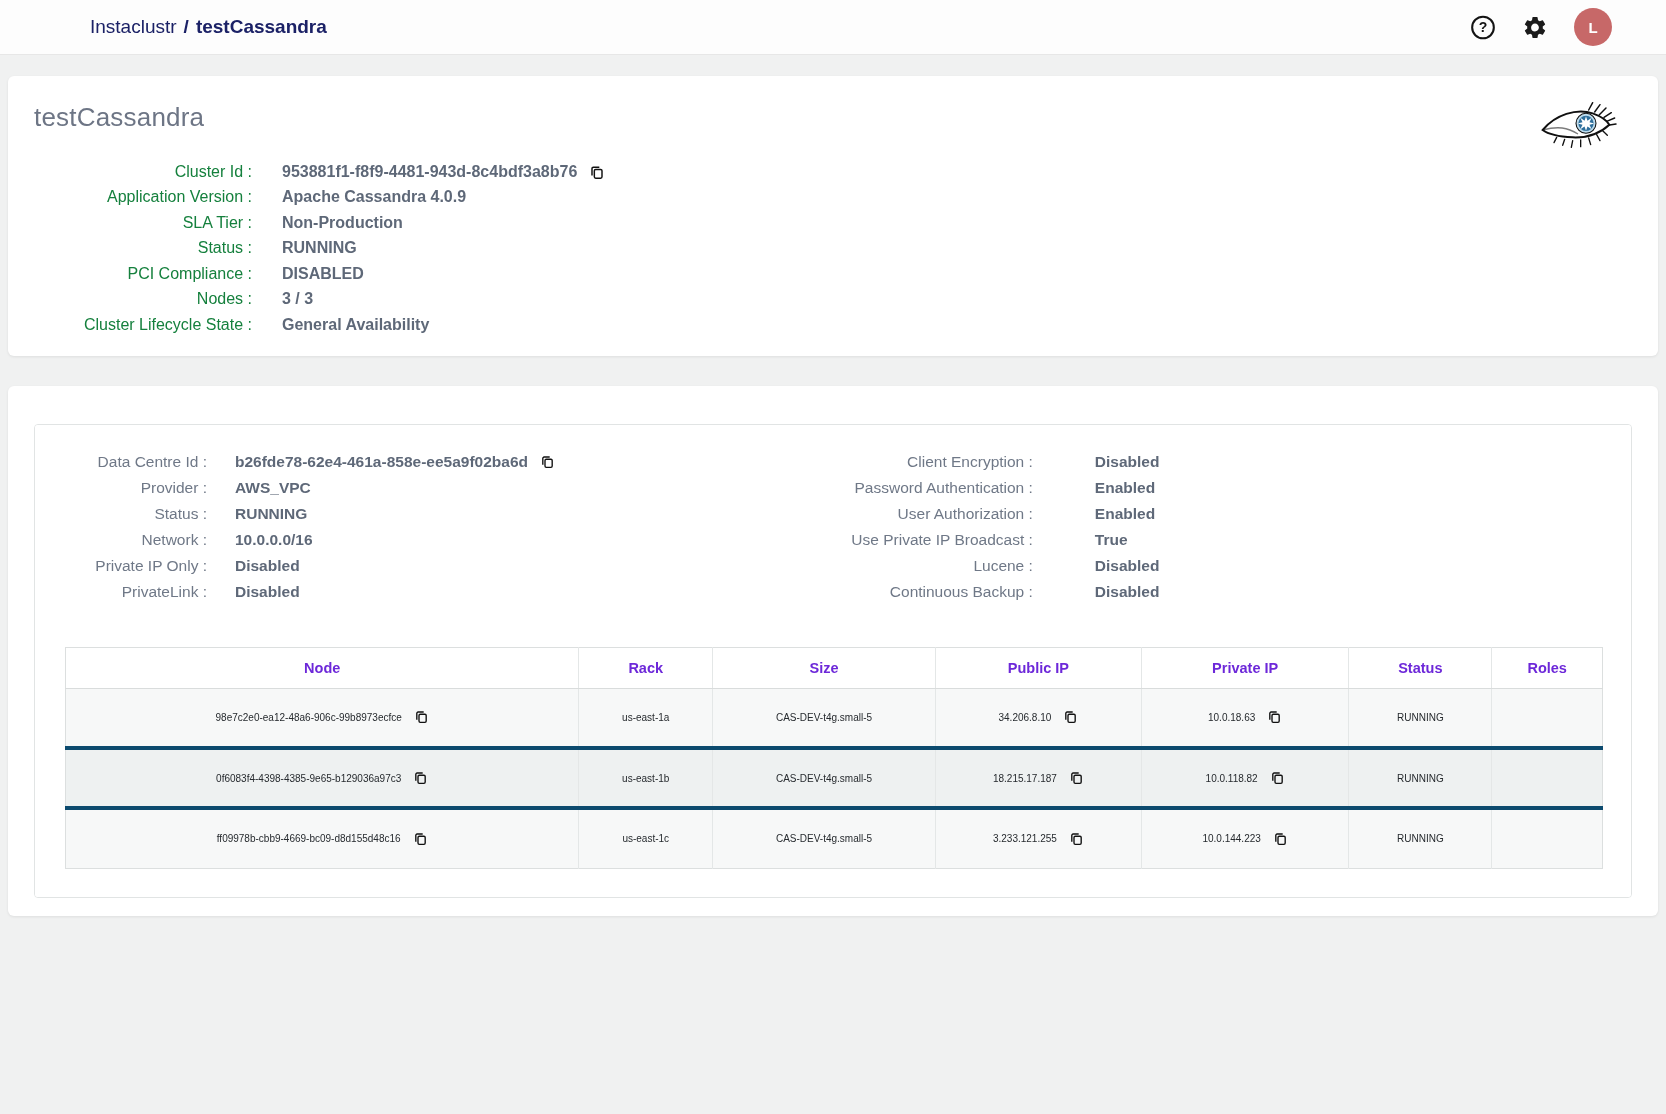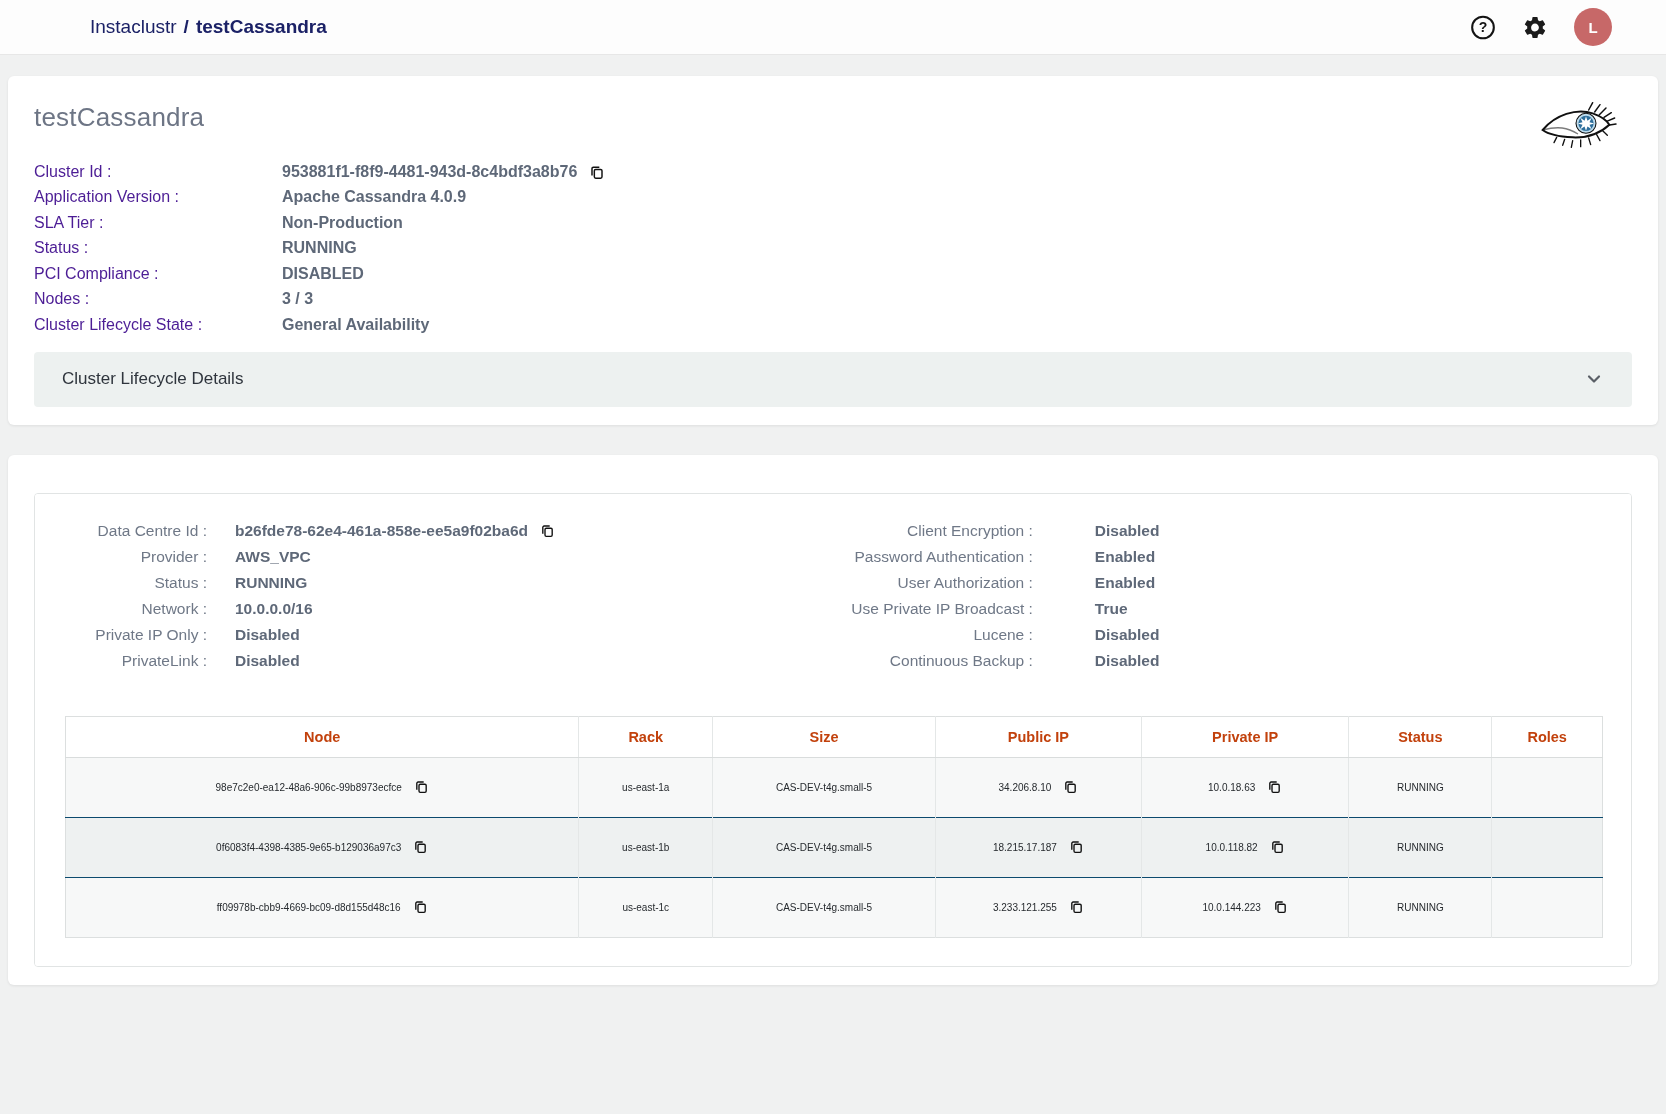--- a/index.html
+++ b/index.html
@@ -31,21 +31,21 @@
     background:#fff; border-radius:6px; margin:0 8px;
     box-shadow:0 1px 3px rgba(0,0,0,.08);
   }
   .card-1 { margin-top:21px; padding:26px 26px 18px 26px; position:relative; }
   .card-2 { margin-top:30px; padding:24px 26px 18px 26px; }
   .card-title { font-size:26px; font-weight:400; color:#6d7585; letter-spacing:.2px; }
   .eye-logo { position:absolute; top:22px; right:40px; }
   
   .detail-list { margin-top:26px; }
   .detail-row { display:flex; align-items:center; height:25.5px; font-size:16px; }
-  .detail-label { width:218px; color:#4c1d95; flex:none; }
+  .detail-label { width:218px; text-align:right; color:#15803d; flex:none; }
   .detail-value { margin-left:30px; font-weight:700; color:#5e6878; display:flex; align-items:flex-end; gap:12px; }
   .copy-btn { background:none; border:none; cursor:pointer; color:#111; display:inline-flex; align-items:center; padding:0; }
   
   .accordion-bar {
     margin-top:14px; height:55px; background:#edf1f0; border-radius:4px;
     display:flex; align-items:center; justify-content:space-between;
     padding:0 28px; cursor:pointer;
   }
   .accordion-bar .acc-label { font-size:17px; color:#2f353d; }
   .dc-box { margin-top:14px; border:1px solid #e1e4e4; border-radius:4px; overflow:hidden; }
@@ -61,28 +61,28 @@
   .dc-col-right { width:53%; }
   .dc-row { display:flex; align-items:center; height:26px; }
   .dc-col-left  .dc-label { width:142px; text-align:right; color:#6f7887; flex:none; }
   .dc-col-left  .dc-value { margin-left:28px; }
   .dc-col-right .dc-label { width:245px; text-align:right; color:#6f7887; flex:none; }
   .dc-col-right .dc-value { margin-left:62px; }
   .dc-value { font-weight:700; color:#5e6878; display:flex; gap:12px; }
   
   .node-table { width:100%; border-collapse:collapse; table-layout:fixed; margin-top:42px; border:1px solid #dcdfdf; }
   .node-table th {
-    height:41px; font-size:14.5px; font-weight:700; color:#c2410c;
+    height:41px; font-size:14.5px; font-weight:700; color:#6d28d9;
     background:#fff; border-bottom:1px solid #d9dcdc; text-align:center;
   }
   .node-table td {
     height:60px; font-size:10px; color:#262a2e; text-align:center;
   }
   .node-table th + th, .node-table td + td { border-left:1px solid #e4e7e7; }
-  .node-table tbody tr + tr td { border-top:1px solid #0c4a6e; }
+  .node-table tbody tr + tr td { border-top:4px solid #0c4a6e; }
   .node-table tbody tr:nth-child(odd)  { background:#f7f8f8; }
   .node-table tbody tr:nth-child(even) { background:#eef1f1; }
   .cell-flex { display:inline-flex; align-items:center; gap:12px; }
   svg { display:block; }
 </style>
 </head>
 <body>
 
 <div class="navbar">
   <div class="breadcrumb">
@@ -168,28 +168,20 @@
     <div class="detail-row">
       <span class="detail-label">Nodes :</span>
       <span class="detail-value">3 / 3</span>
     </div>
     <div class="detail-row">
       <span class="detail-label">Cluster Lifecycle State :</span>
       <span class="detail-value">General Availability</span>
     </div>
   </div>
 
-  <div class="accordion-bar">
-    <span class="acc-label">Cluster Lifecycle Details</span>
-    <span>
-      <svg width="20" height="20" viewBox="0 0 24 24" fill="none" stroke="#5a5f66" stroke-width="2.6" stroke-linecap="round" stroke-linejoin="round">
-        <polyline points="6 9 12 15 18 9"></polyline>
-      </svg>
-    </span>
-  </div>
 </div>
 
 <div class="card card-2">
 
   <div class="dc-box">
 
     <div class="dc-body">
       <div class="dc-grid">
 
         <div class="dc-col-left">

